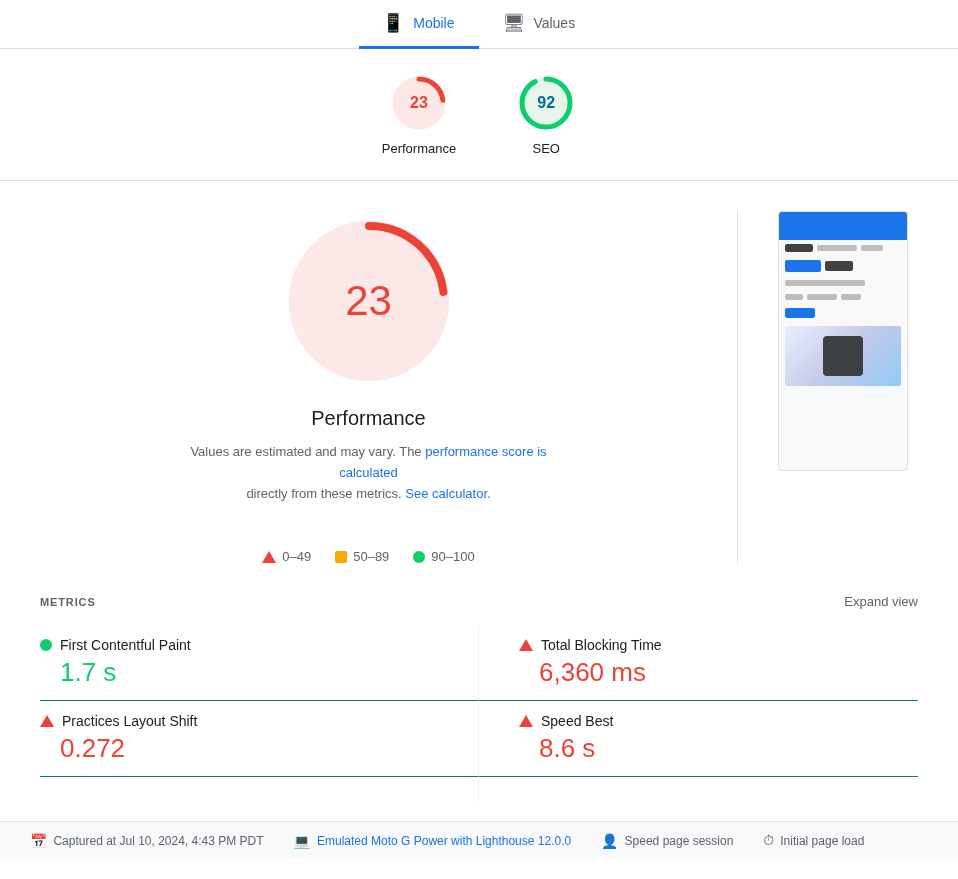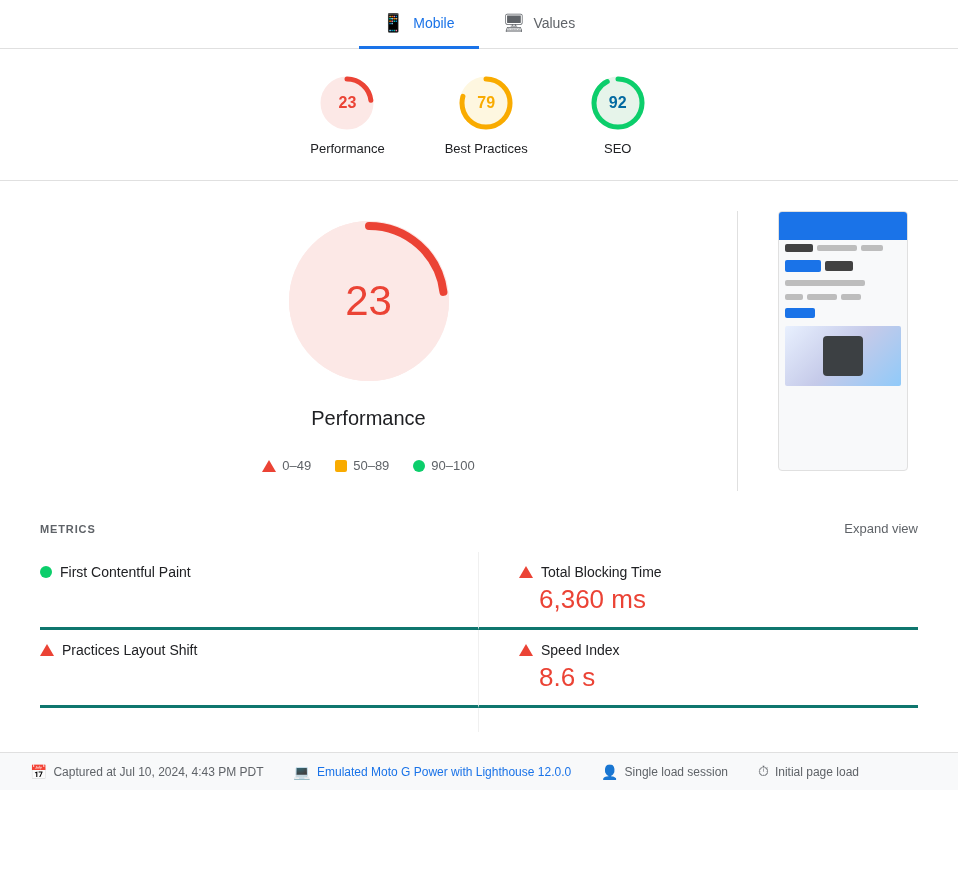--- a/index.html
+++ b/index.html
@@ -119,20 +119,21 @@
       display: flex;
       gap: 24px;
       margin-top: 16px;
       font-size: 13px;
       color: #5f6368;
     }
     .legend-item {
       display: flex;
       align-items: center;
       gap: 6px;
+      margin-top: 29px;
     }
     .legend-dot {
       width: 12px;
       height: 12px;
       border-radius: 50%;
     }
     .legend-triangle {
       width: 0;
       height: 0;
       border-left: 7px solid transparent;
@@ -230,21 +231,21 @@
       cursor: pointer;
       text-align: center;
     }
     .metrics-grid {
       display: grid;
       grid-template-columns: 1fr 1fr;
       gap: 0;
     }
     .metric-item {
       padding: 12px 0;
-      border-bottom: 3px solid #0f766e;
+      border-bottom: 1px solid #0f766e;
     }
     .metric-item:nth-child(odd) {
       padding-right: 40px;
       border-right: 1px solid #f0f0f0;
     }
     .metric-item:nth-child(even) {
       padding-left: 40px;
     }
     .metric-header {
       display: flex;
@@ -320,30 +321,20 @@
       <svg width="60" height="60" viewBox="0 0 60 60">
         <circle cx="30" cy="30" r="24" fill="#fce8e6" stroke="#fce8e6" stroke-width="5"></circle>
         <circle cx="30" cy="30" r="24" fill="none" stroke="#eb4335" stroke-width="5" stroke-dasharray="150.8" stroke-dashoffset="116.1" stroke-linecap="round"></circle>
       </svg>
       <span class="score-num" style="color:#eb4335;">23</span>
     </div>
     <span class="score-label">Performance</span>
   </div>
 
 
-  <div class="score-item">
-    <div class="score-circle">
-      <svg width="60" height="60" viewBox="0 0 60 60">
-        <circle cx="30" cy="30" r="24" fill="#fef7e0" stroke="#fef7e0" stroke-width="5"></circle>
-        <circle cx="30" cy="30" r="24" fill="none" stroke="#f9ab00" stroke-width="5" stroke-dasharray="150.8" stroke-dashoffset="31.7" stroke-linecap="round"></circle>
-      </svg>
-      <span class="score-num" style="color:#f9ab00;">79</span>
-    </div>
-    <span class="score-label">Best Practices</span>
-  </div>
 
   <div class="score-item">
     <div class="score-circle">
       <svg width="60" height="60" viewBox="0 0 60 60">
         <circle cx="30" cy="30" r="24" fill="#e6f4ea" stroke="#e6f4ea" stroke-width="5"></circle>
         <circle cx="30" cy="30" r="24" fill="none" stroke="#0cce6b" stroke-width="5" stroke-dasharray="150.8" stroke-dashoffset="12.1" stroke-linecap="round"></circle>
       </svg>
       <span class="score-num" style="color:#0369a1;">92</span>
     </div>
     <span class="score-label">SEO</span>
@@ -356,20 +347,27 @@
   <div class="big-score-section">
     <div class="big-circle">
       <svg width="180" height="180" viewBox="0 0 180 180">
         <circle cx="90" cy="90" r="80" fill="#fce8e6" stroke="none"></circle>
         <circle cx="90" cy="90" r="75" fill="none" stroke="#fce8e6" stroke-width="10"></circle>
         <circle cx="90" cy="90" r="75" fill="none" stroke="#eb4335" stroke-width="8" stroke-dasharray="471.2" stroke-dashoffset="362.8" stroke-linecap="round"></circle>
       </svg>
       <span class="big-num">23</span>
     </div>
     <div class="big-title">Performance</div>
+    <div class="big-desc">
+      <span>Values are estimated and may vary. The</span>
+      <a href="#">performance score is calculated</a>
+      <br>
+      <span>directly from these metrics.</span>
+      <a href="#">See calculator.</a>
+    </div>
     <div class="legend">
       <div class="legend-item">
         <div class="legend-triangle"></div>
         <span>0–49</span>
       </div>
       <div class="legend-item">
         <div class="legend-square"></div>
         <span>50–89</span>
       </div>
       <div class="legend-item">
@@ -419,62 +417,64 @@
     <span class="metrics-title">METRICS</span>
     <span class="expand-view">Expand view</span>
   </div>
   <div class="metrics-grid">
 
     <div class="metric-item">
       <div class="metric-header">
         <div class="metric-icon-green"></div>
         <span>First Contentful Paint</span>
       </div>
+      <div class="metric-value good">1.7 s</div>
     </div>
 
 
     <div class="metric-item">
       <div class="metric-header">
         <div class="metric-icon-red"></div>
         <span>Total Blocking Time</span>
       </div>
       <div class="metric-value bad">6,360 ms</div>
     </div>
 
     <div class="metric-item">
       <div class="metric-header">
         <div class="metric-icon-red"></div>
         <span>Practices Layout Shift</span>
       </div>
+      <div class="metric-value bad">0.272</div>
     </div>
 
     <div class="metric-item" style="border-right:none;">
       <div class="metric-header">
         <div class="metric-icon-red"></div>
-        <span>Speed Index</span>
+        <span>Speed Best</span>
       </div>
       <div class="metric-value bad">8.6 s</div>
     </div>
 
     <div class="metric-item" style="border-bottom:none;"></div>
 
   </div>
 </div>
 
 <div class="footer-bar">
   <div class="footer-item">
     <span class="footer-icon">📅</span>
     <span>Captured at Jul 10, 2024, 4:43 PM PDT</span>
   </div>
   <div class="footer-item">
     <span class="footer-icon">💻</span>
     <a href="#">Emulated Moto G Power with Lighthouse 12.0.0</a>
   </div>
   <div class="footer-item">
     <span class="footer-icon">👤</span>
-    <span>Single load session</span>
+    <span>Speed page session</span>
   </div>
   <div class="footer-item">
     <span class="footer-icon">⏱</span>
     <span>Initial page load</span>
   </div>
 
 </div>
 
 </body></html>

